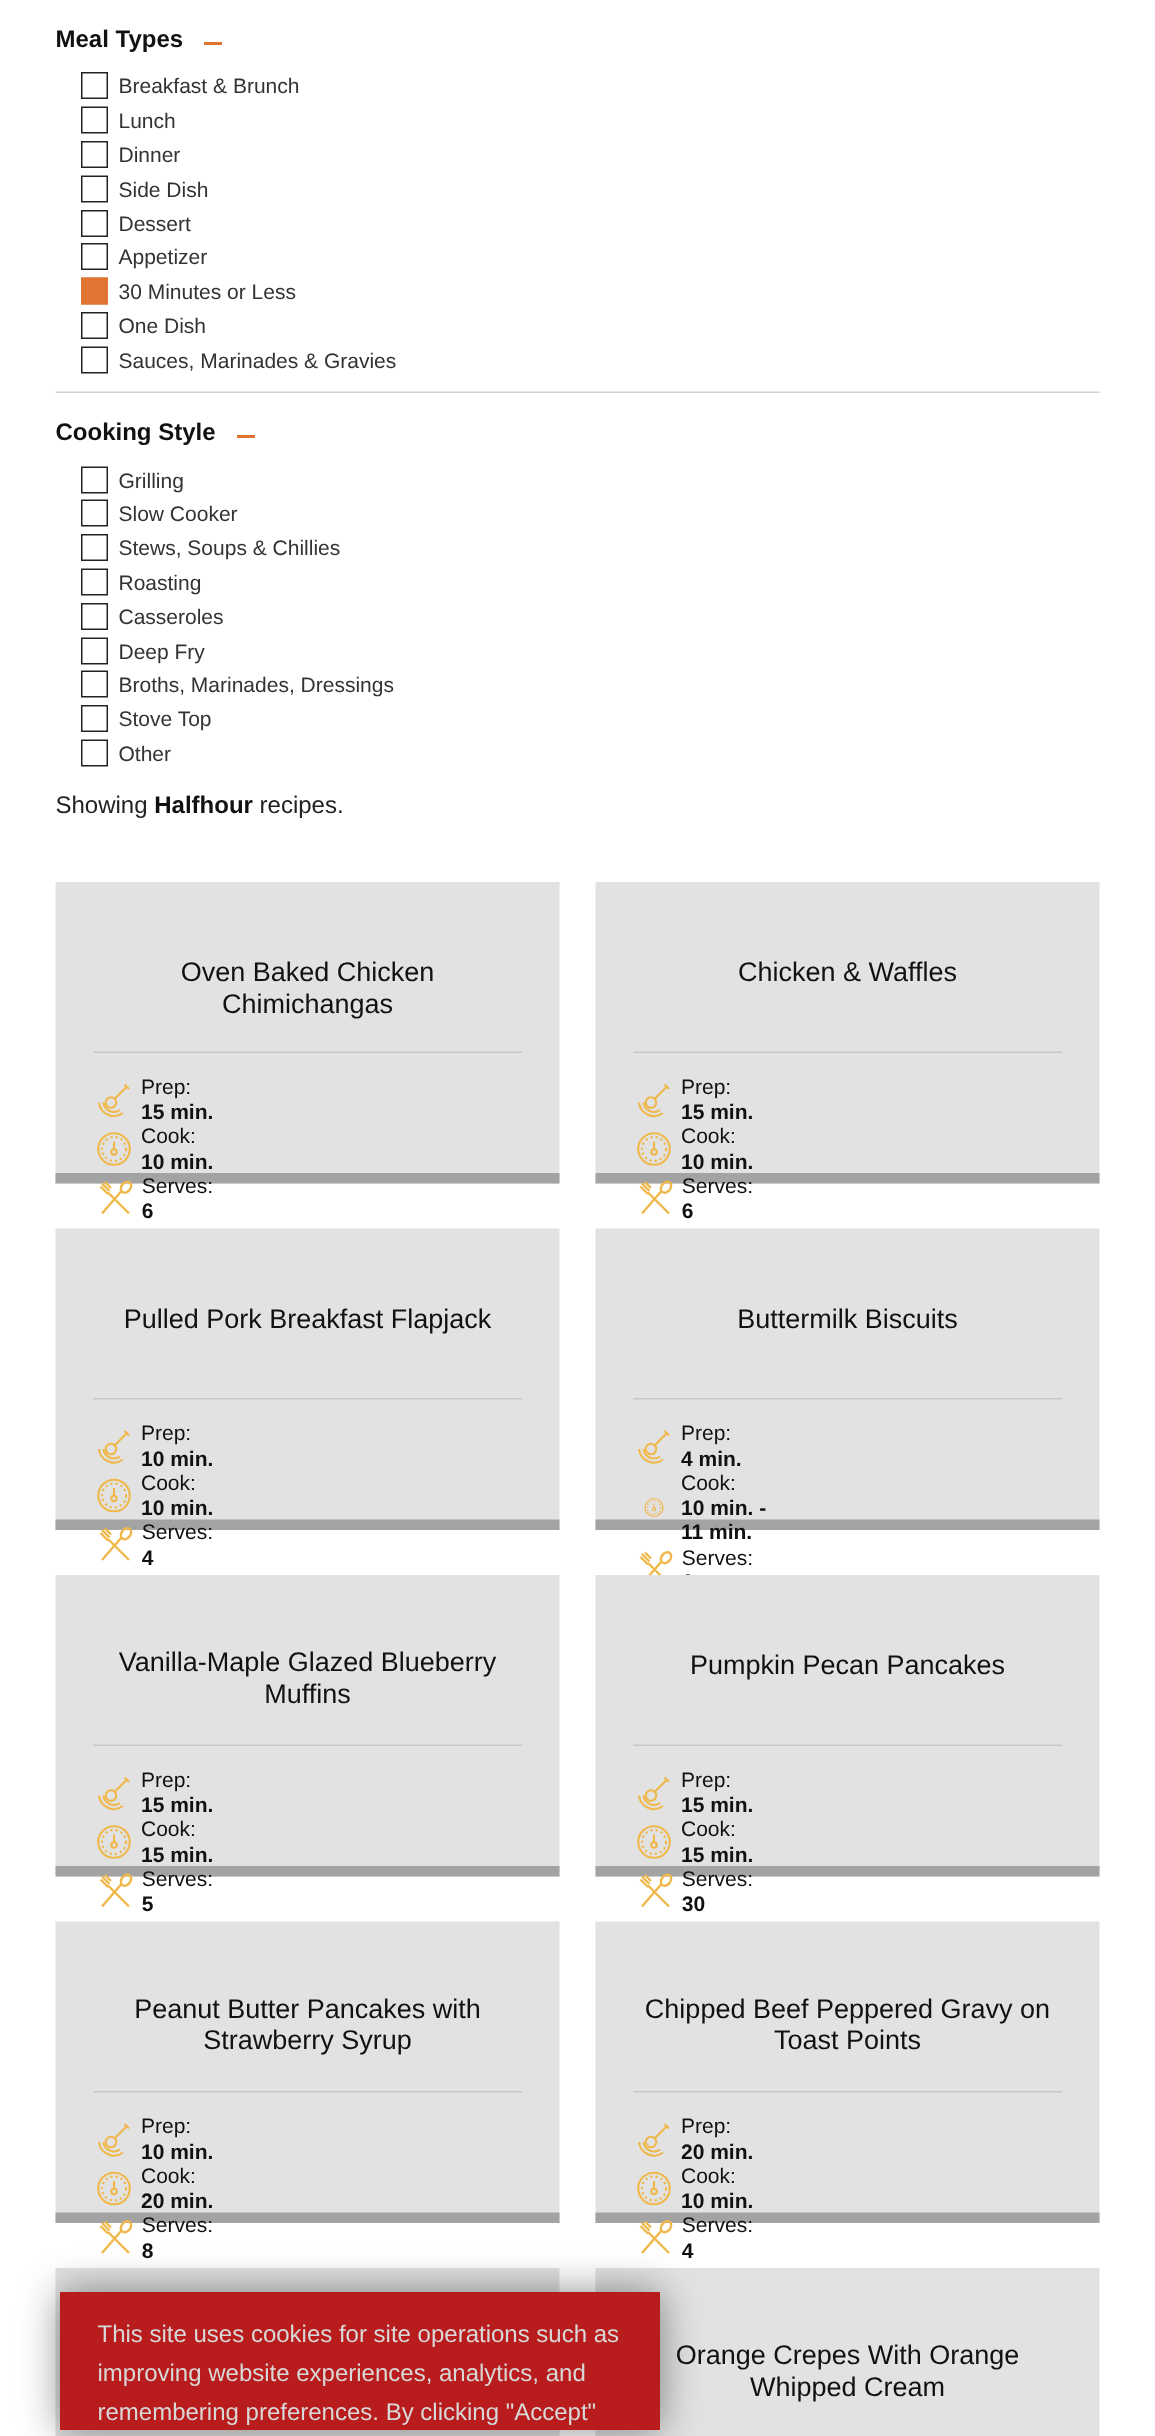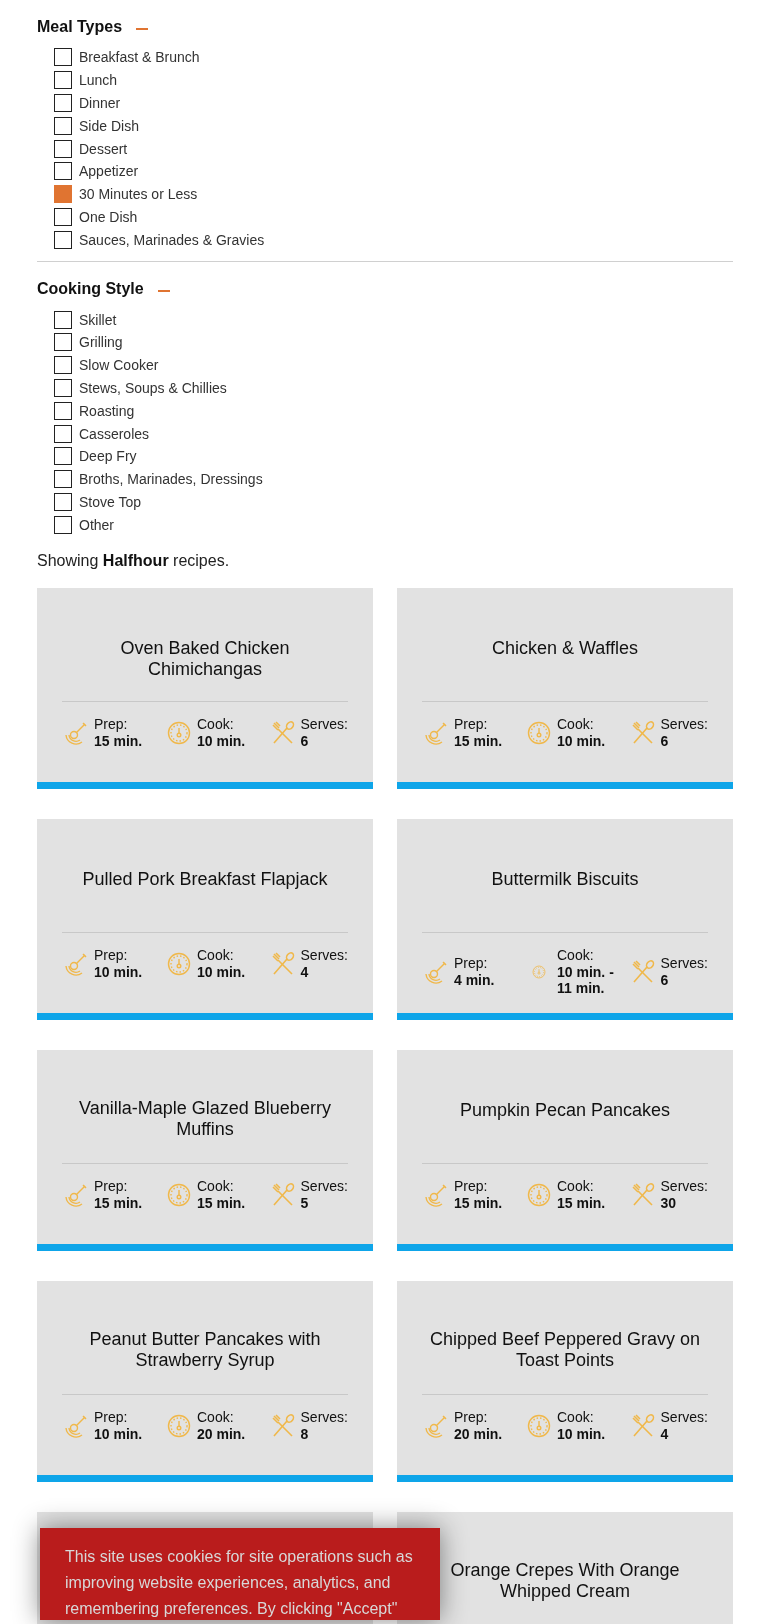--- a/index.html
+++ b/index.html
@@ -14,25 +14,25 @@
   .filter-list { list-style: none; padding-left: 17px; }
   .filter-item { display: flex; align-items: center; height: 22.8px; font-size: 14px; color: #333; }
   .checkbox { width: 18px; height: 18px; border: 1.5px solid #222; background: #fff; margin-right: 7px; flex-shrink: 0; }
   .checkbox.checked { background: #e07431; border-color: #e07431; }
   .divider { height: 1px; background: #d0d0d0; margin: 10px 0 18px; }
 
   .showing { padding: 0 37px; font-size: 16px; color: #222; margin-top: 16px; height: 20px; }
   .showing b { font-weight: bold; color: #111; }
 
   .grid { position: absolute; left: 37px; top: 588px; width: 696px; display: grid; grid-template-columns: 336px 336px; column-gap: 24px; row-gap: 30px; }
-  .card { background: #e2e2e2; height: 201px; position: relative; border-bottom: 7px solid #0ea5e9; }
+  .card { background: #e2e2e2; height: 201px; position: relative; border-bottom: 7px solid #a3a3a3; }
   .card-title { position: absolute; left: 0; right: 0; top: 48px; height: 62px; display: flex; align-items: flex-start; justify-content: center; text-align: center; font-size: 18px; line-height: 21px; color: #111; padding: 0 30px; }
   .card-title.single { top: 50px; }
   .card-rule { position: absolute; left: 25px; right: 25px; top: 113px; height: 1px; background: #c8c8c8; }
-  .card-stats { position: absolute; left: 25px; right: 25px; top: 128px; display: flex; justify-content: space-between; }
+  .card-stats { position: absolute; left: 25px; right: 25px; top: 128px; display: flex; justify-content: space-between; flex-direction: column; }
   .stat { display: flex; align-items: center; width: 90px; }
   .stat:last-child { width: 80px; justify-content: flex-end; }
   .stat-icon { width: 28px; height: 28px; margin-right: 4px; flex-shrink: 0; }
   .stat-text { font-size: 14px; line-height: 16.5px; color: #111; }
   .stat-label { display: block; }
   .stat-value { display: block; font-weight: bold; }
 
   .cookie { position: absolute; left: 40px; top: 1528px; width: 400px; height: 92px; background: #b91c1c; box-shadow: 0 0 25px rgba(0,0,0,0.45); padding: 16px 25px 0; }
   .cookie-text { font-size: 16px; line-height: 26px; color: #d8d8d8; }
 </style>
@@ -88,24 +88,20 @@
   <div class="divider"></div>
 
   <div class="filter-group" style="padding-top:0">
     <div class="filter-header">
       <span class="filter-title">Cooking Style</span>
       <span class="collapse-icon"></span>
     </div>
     <ul class="filter-list" id="style-list">
         <li class="filter-item">
     <span class="checkbox"></span>
-    <span class="filter-label">Skillet</span>
-  </li>
-        <li class="filter-item">
-    <span class="checkbox"></span>
     <span class="filter-label">Grilling</span>
   </li>
         <li class="filter-item">
     <span class="checkbox"></span>
     <span class="filter-label">Slow Cooker</span>
   </li>
         <li class="filter-item">
     <span class="checkbox"></span>
     <span class="filter-label">Stews, Soups &amp; Chillies</span>
   </li>

